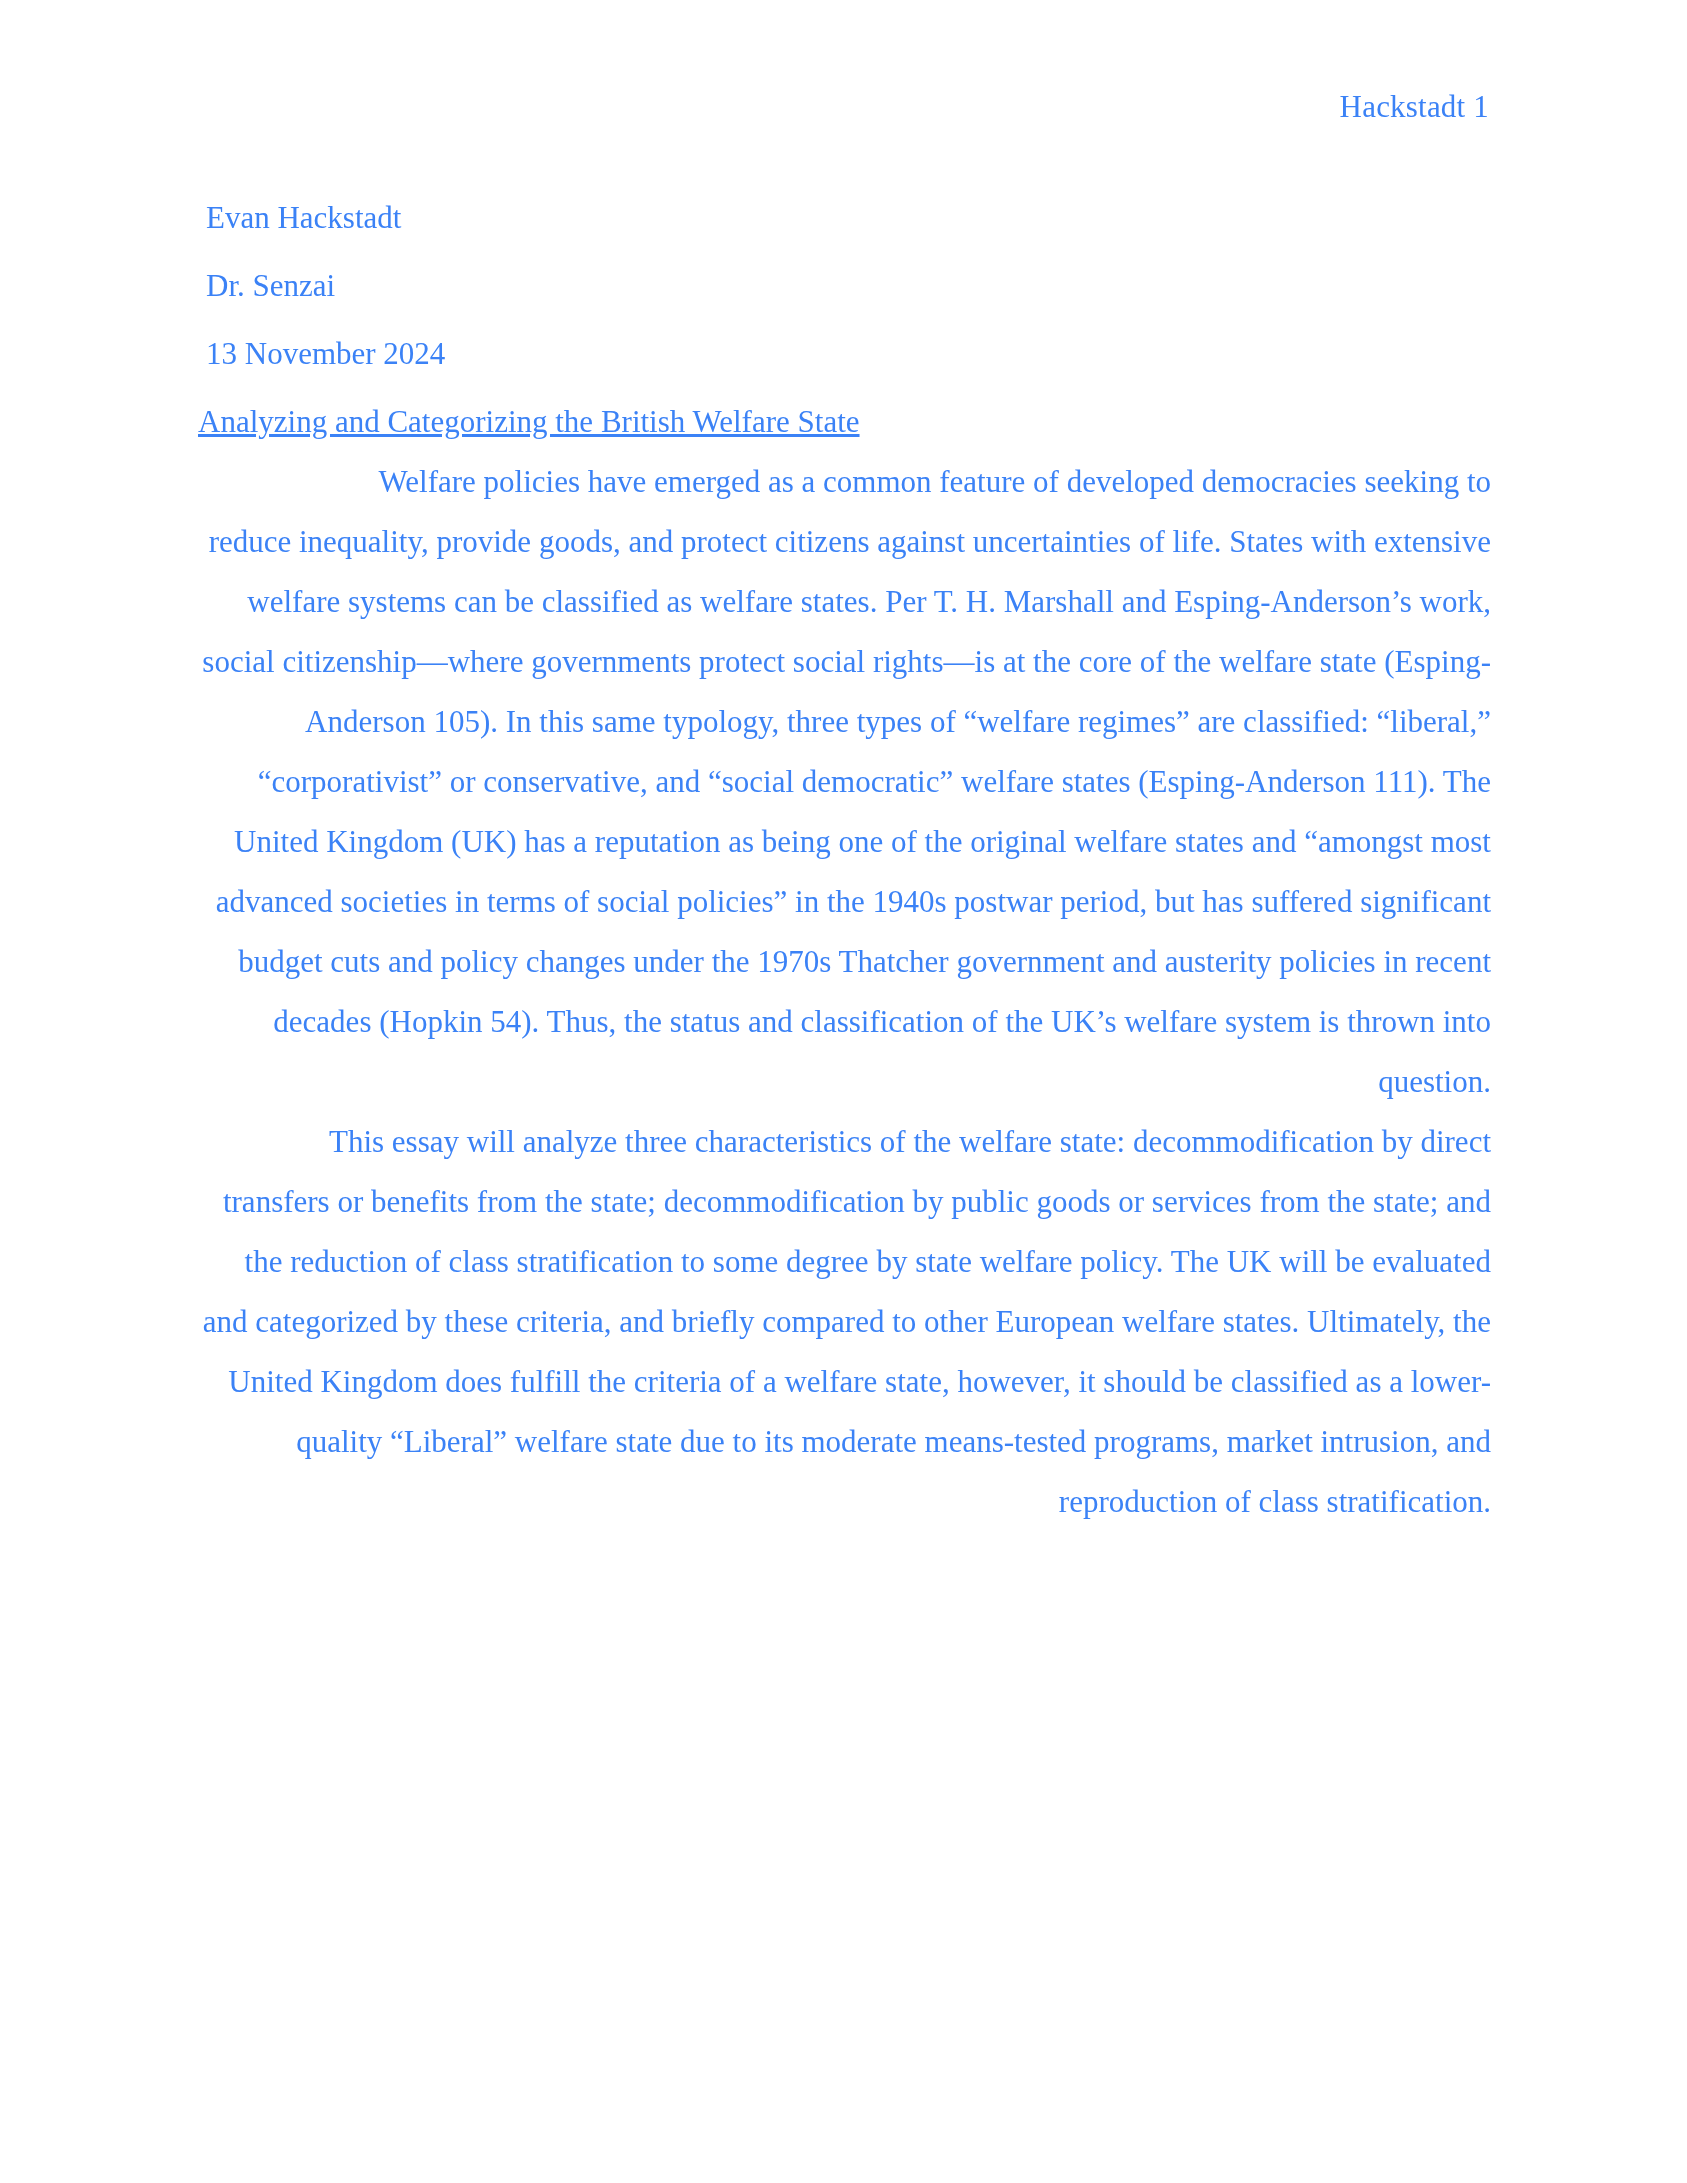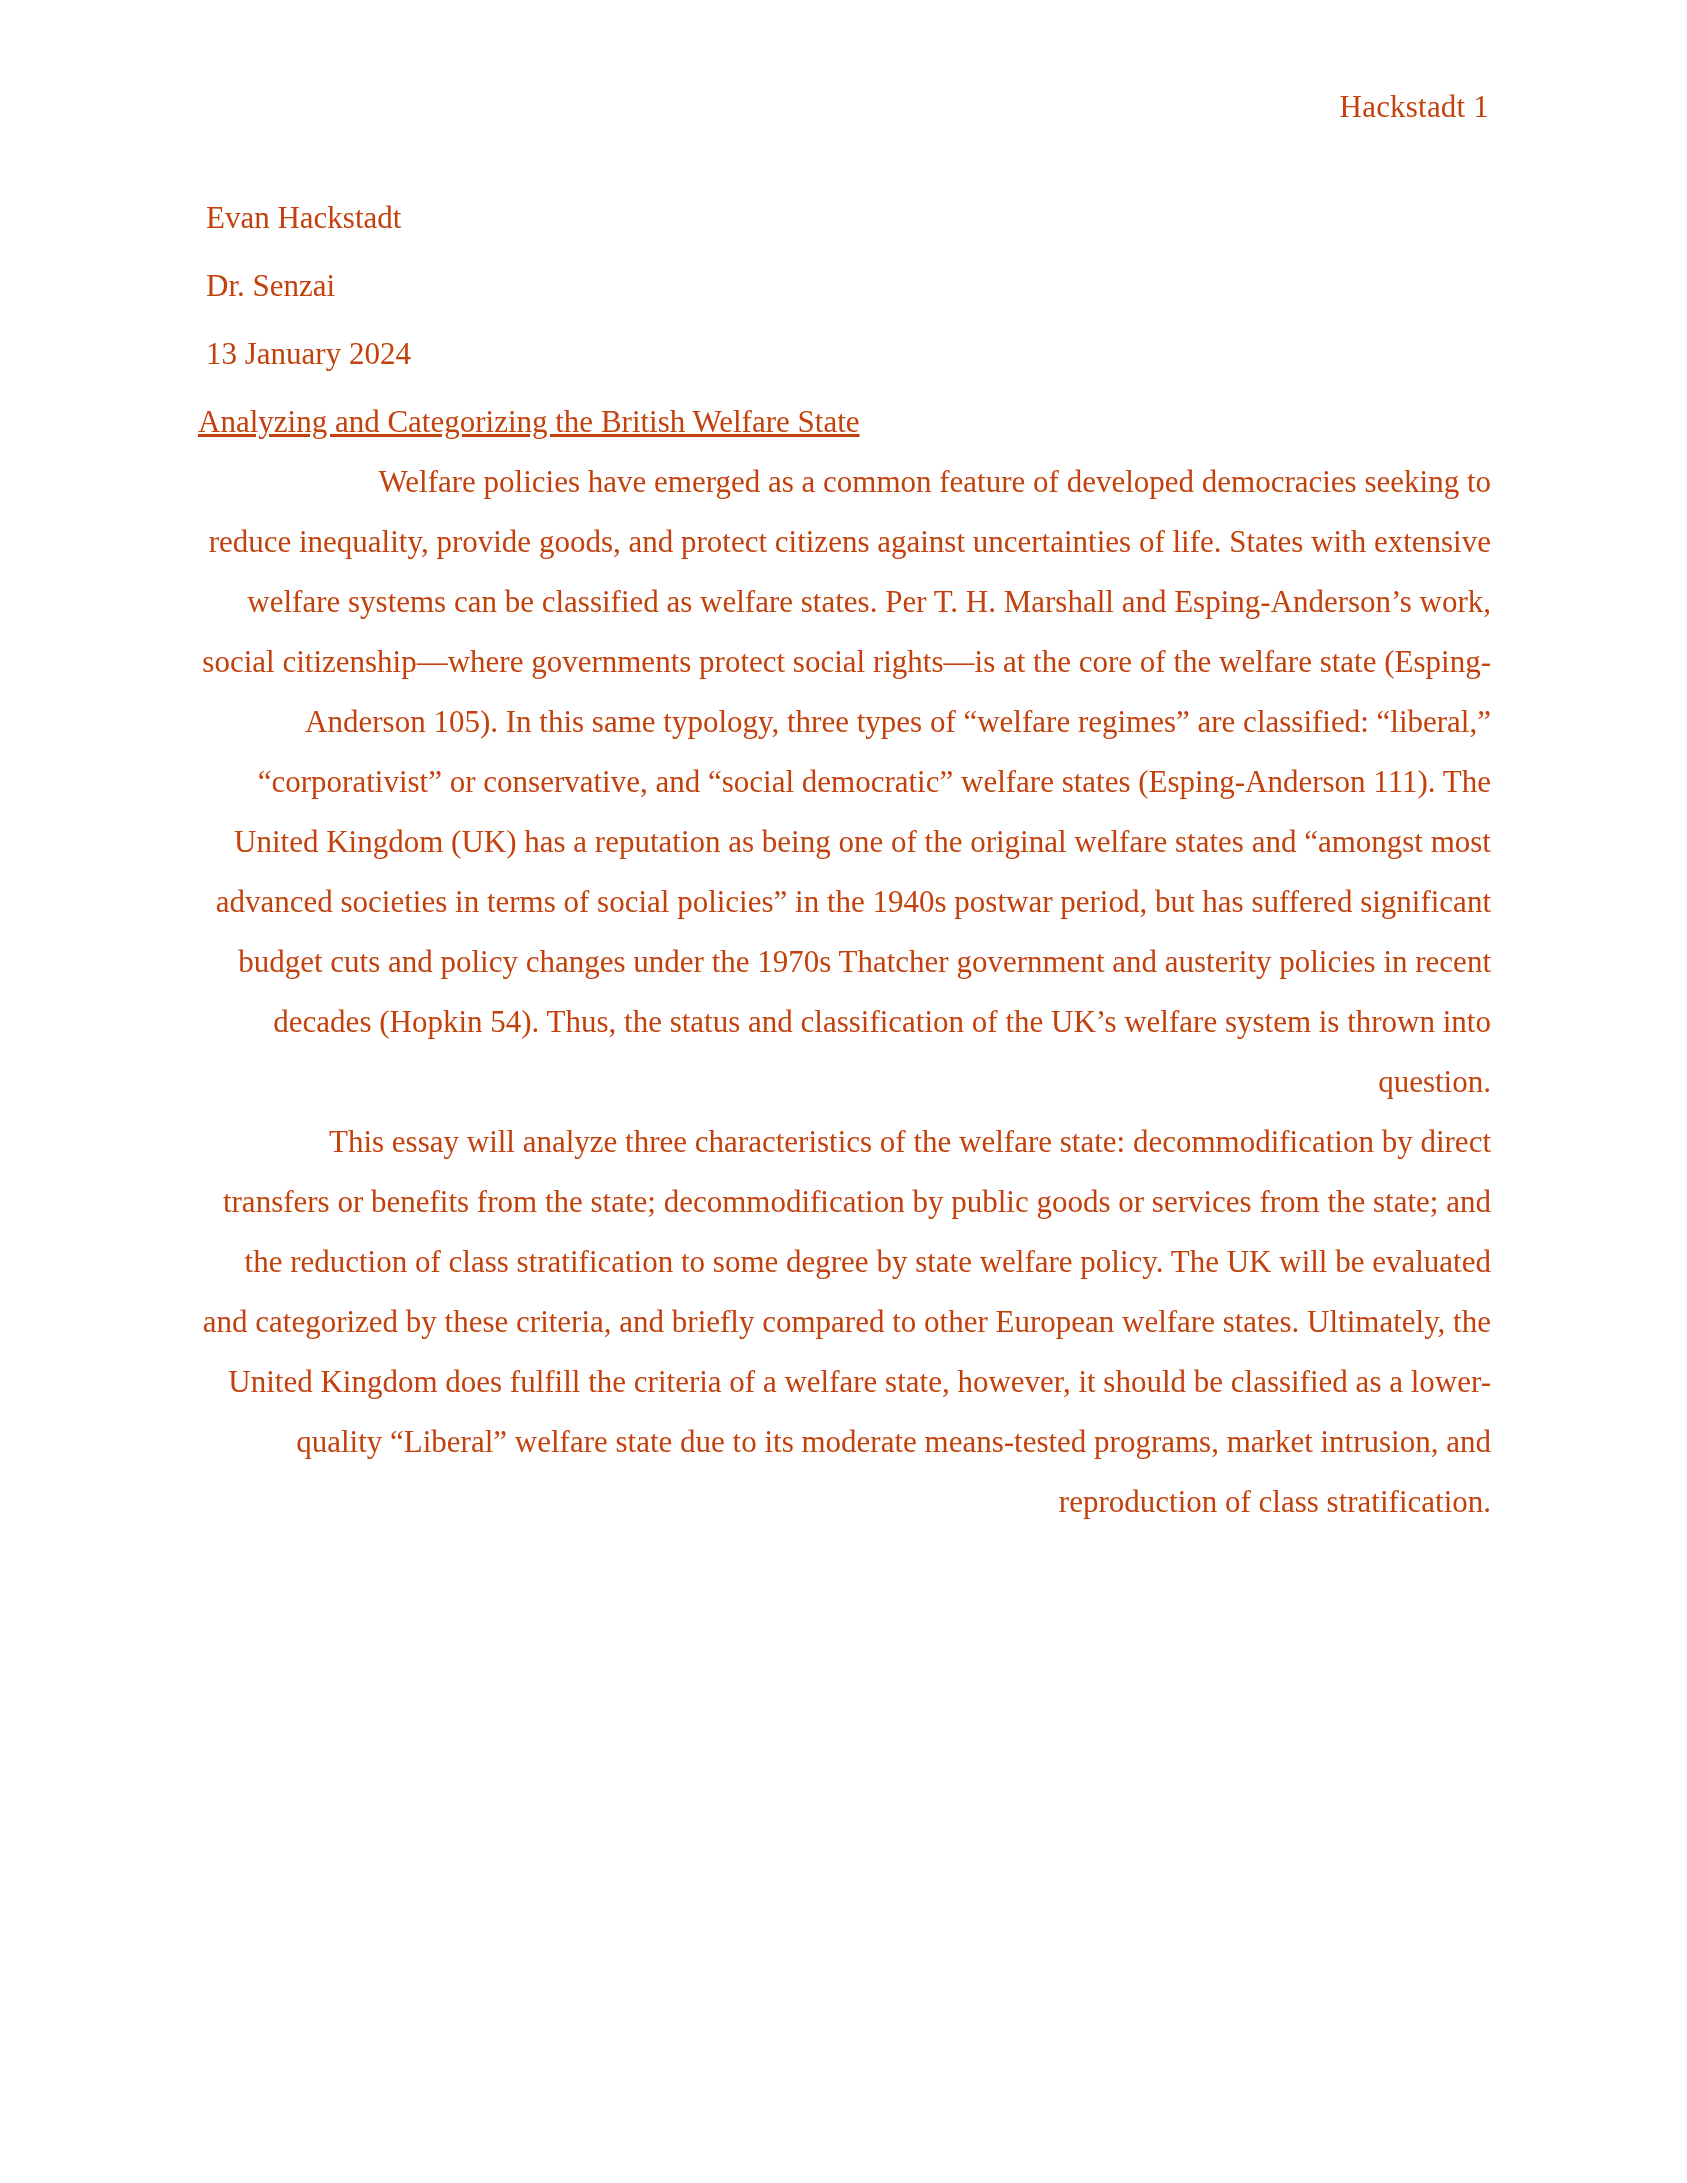--- a/index.html
+++ b/index.html
@@ -9,21 +9,21 @@
   }
 
   .page {
     position: relative;
     width: 1687px;
     height: 2183px;
     background: #ffffff;
     box-sizing: border-box;
     overflow: hidden;
     font-family: "Liberation Serif", "DejaVu Serif", serif;
-    color: #c2410c;
+    color: #3b82f6;
   }
 
   
   .page-header {
     position: absolute;
     top: 91px;
     left: 198px;
     right: 198px;
     text-align: right;
     font-size: 31px;
@@ -71,21 +71,21 @@
 
   <div class="page-header">Hackstadt 1</div>
 
   <div class="content">
 
     <div class="heading-line">Evan Hackstadt</div>
 
     <div class="heading-line">Dr. Senzai</div>
 
 
-    <div class="heading-line">13 January 2024</div>
+    <div class="heading-line">13 November 2024</div>
 
     <h1 class="essay-title">Analyzing and Categorizing the British Welfare State</h1>
 
     <p class="body-paragraph">Welfare policies have emerged as a common feature of developed democracies seeking to reduce inequality, provide goods, and protect citizens against uncertainties of life. States with extensive welfare systems can be classified as welfare states. Per T. H. Marshall and Esping-Anderson’s work, social citizenship—where governments protect social rights—is at the core of the welfare state (Esping-Anderson 105). In this same typology, three types of “welfare regimes” are classified: “liberal,” “corporativist” or conservative, and “social democratic” welfare states (Esping-Anderson 111). The United Kingdom (UK) has a reputation as being one of the original welfare states and “amongst most advanced societies in terms of social policies” in the 1940s postwar period, but has suffered significant budget cuts and policy changes under the 1970s Thatcher government and austerity policies in recent decades (Hopkin 54). Thus, the status and classification of the UK’s welfare system is thrown into question.</p>
 
     <p class="body-paragraph">This essay will analyze three characteristics of the welfare state: decommodification by direct transfers or benefits from the state; decommodification by public goods or services from the state; and the reduction of class stratification to some degree by state welfare policy. The UK will be evaluated and categorized by these criteria, and briefly compared to other European welfare states. Ultimately, the United Kingdom does fulfill the criteria of a welfare state, however, it should be classified as a lower-quality “Liberal” welfare state due to its moderate means-tested programs, market intrusion, and reproduction of class stratification.</p>
 
   </div>
 </div>
 

